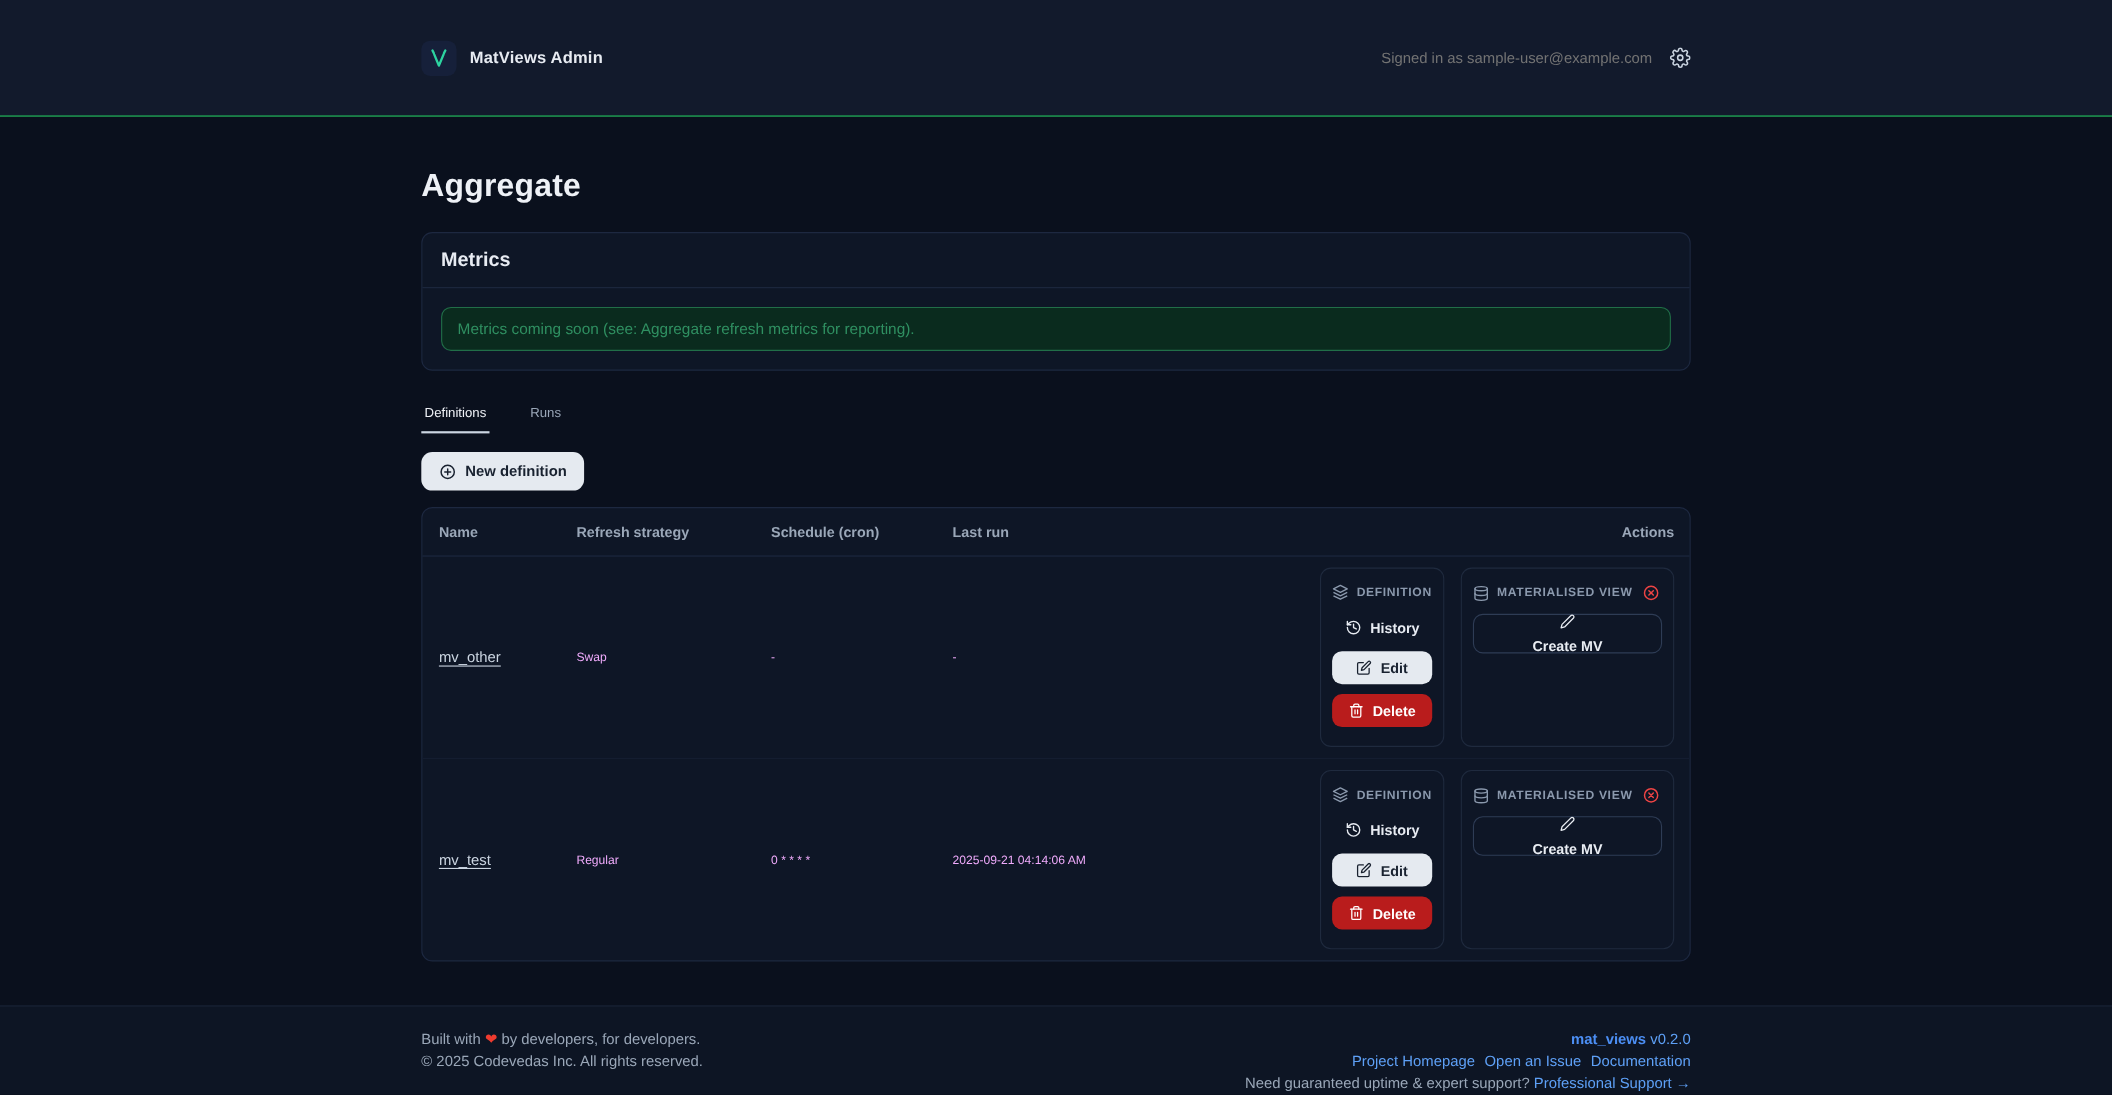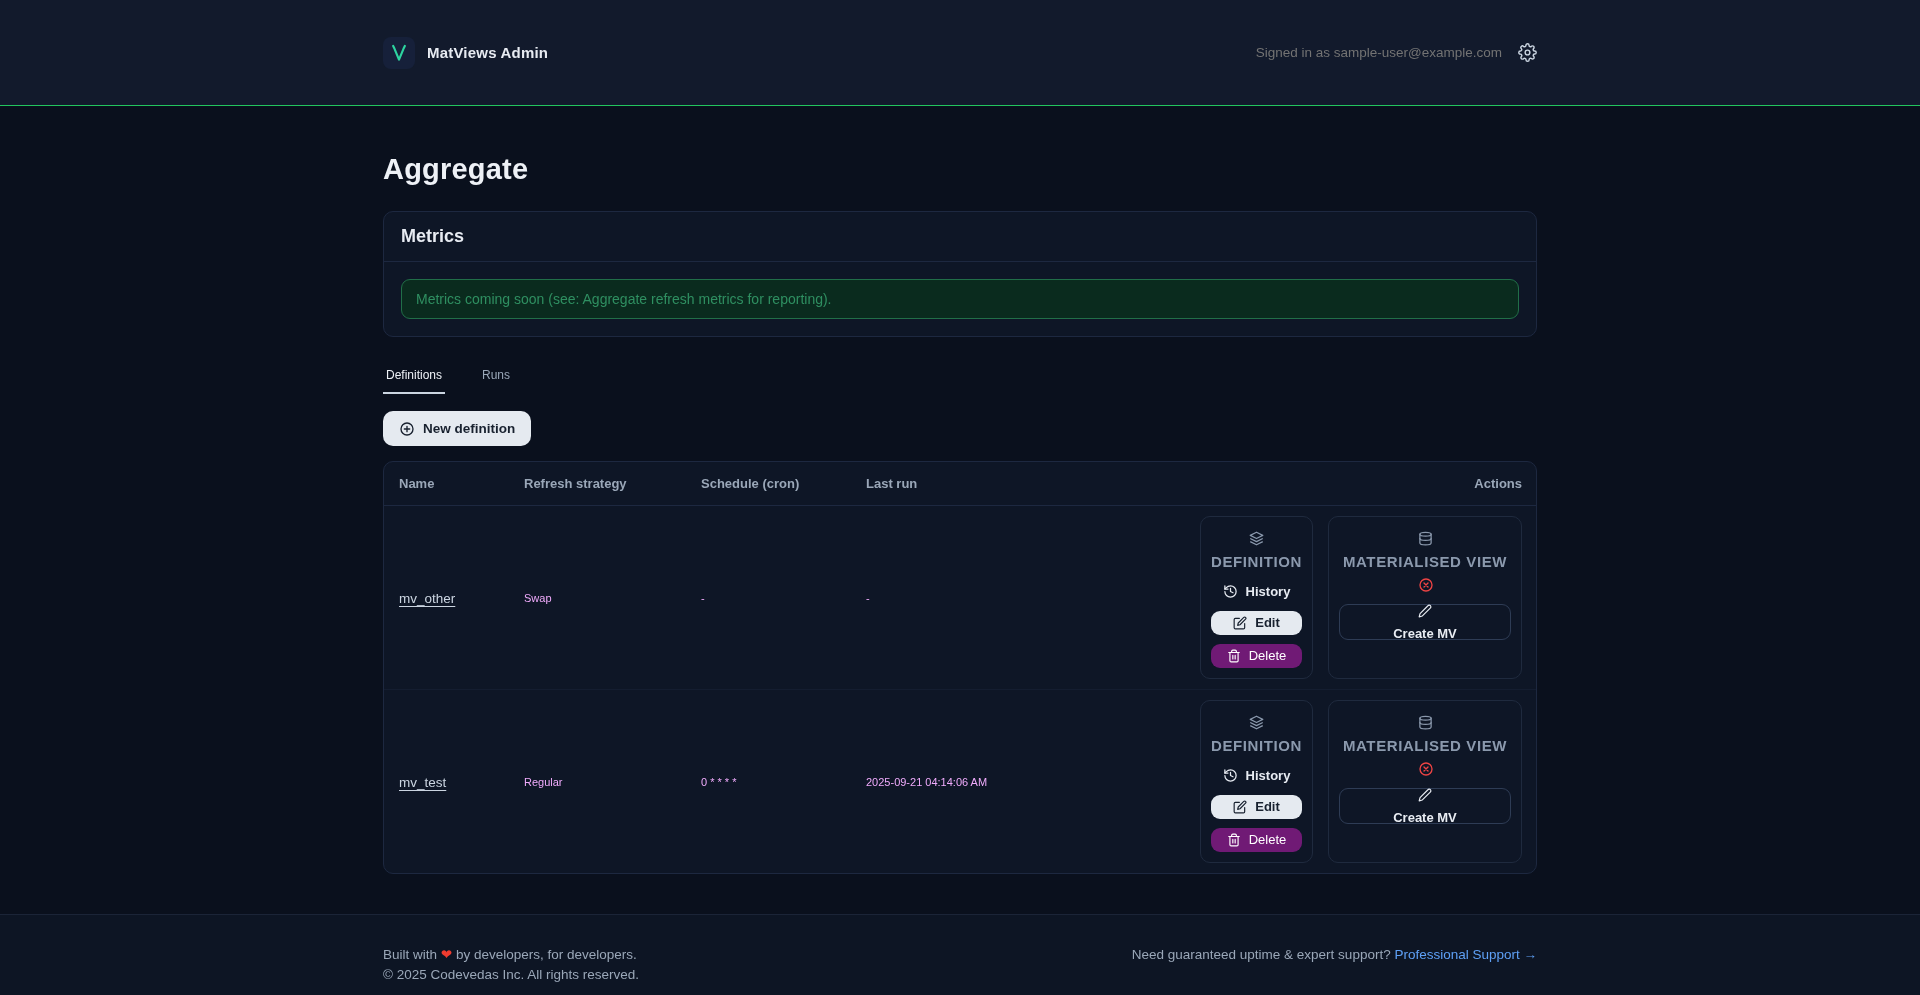--- a/index.html
+++ b/index.html
@@ -63,25 +63,25 @@
   .col-actions{ margin-left:auto; text-align:right; }
   .cell { font-size:11px; color:#f0abfc; }
   .name-link { color:#cbd5e1; text-decoration:underline; text-underline-offset:3px; cursor:pointer; font-size:13.5px; }
   .actions-wrap { display:flex; gap:15px; justify-content:flex-end; }
 
   
   .mini-card { border:1px solid #1f2a3e; border-radius:10px; background:transparent; padding:10px; height:163px; display:flex; flex-direction:column; }
   .mini-def { width:113px; }
   .mini-mv  { width:194px; }
   .mini-head { display:flex; align-items:center; justify-content:center; gap:7px; color:#8b99ad;
-               font-size:15px; font-weight:bold; letter-spacing:.6px; margin:4px 0 11px;flex-direction:column; }
+               font-size:11px; font-weight:bold; letter-spacing:.6px; margin:4px 0 11px; }
   .mini-mv .mini-head { justify-content:flex-start; }
   .btn-ghost { background:transparent; color:#e7ebf2; font-size:13px; font-weight:bold; height:26px; border-radius:8px; }
   .btn-edit  { background:#e5eaf0; color:#18212f; font-size:13px; font-weight:bold; height:30px; border-radius:9px; margin-top:9px; }
-  .btn-danger{ background:#701a75; color:#ffffff; font-size:13px; font-weight:normal; height:30px; border-radius:9px; margin-top:9px; }
+  .btn-danger{ background:#b91c1c; color:#ffffff; font-size:13px; font-weight:bold; height:30px; border-radius:9px; margin-top:9px; }
   .btn-outline{ background:transparent; border:1px solid #2e3c55; color:#e9edf3; font-size:13px; font-weight:bold; height:36px; border-radius:9px; width:100%;flex-direction:column; }
   .cx { margin-left:2px; display:flex; color:#ee4444; }
 
   
   .footer { flex:0 0 auto; background:#0d1524; border-top:1px solid #1b2437; height:101px; display:flex; align-items:center; }
   .footer-inner { width:1154px; margin:0 auto; display:flex; justify-content:space-between; align-items:flex-start; }
   .f-left { font-size:13.5px; color:#9aa7b8; line-height:20px; }
   .heart { color:#ef3b2f; }
   .f-right { text-align:right; font-size:13.5px; color:#9aa7b8; line-height:20px; }
   .link { color:#5ea0f6; text-decoration:none; cursor:pointer; }
@@ -315,18 +315,27 @@
     <div class="f-left">
       <div>
         <span>Built with</span>
         <span class="heart">❤</span>
         <span>by developers, for developers.</span>
       </div>
       <div>© 2025 Codevedas Inc. All rights reserved.</div>
     </div>
     <div class="f-right">
       <div>
+        <a class="link link-strong">mat_views</a>
+        <a class="link">v0.2.0</a>
+      </div>
+      <div class="f-links">
+        <a class="link">Project Homepage</a>
+        <a class="link">Open an Issue</a>
+        <a class="link">Documentation</a>
+      </div>
+      <div>
         <span>Need guaranteed uptime &amp; expert support?</span>
         <a class="link">Professional Support →</a>
       </div>
     </div>
   </div>
 </footer>
 
 </body></html>

